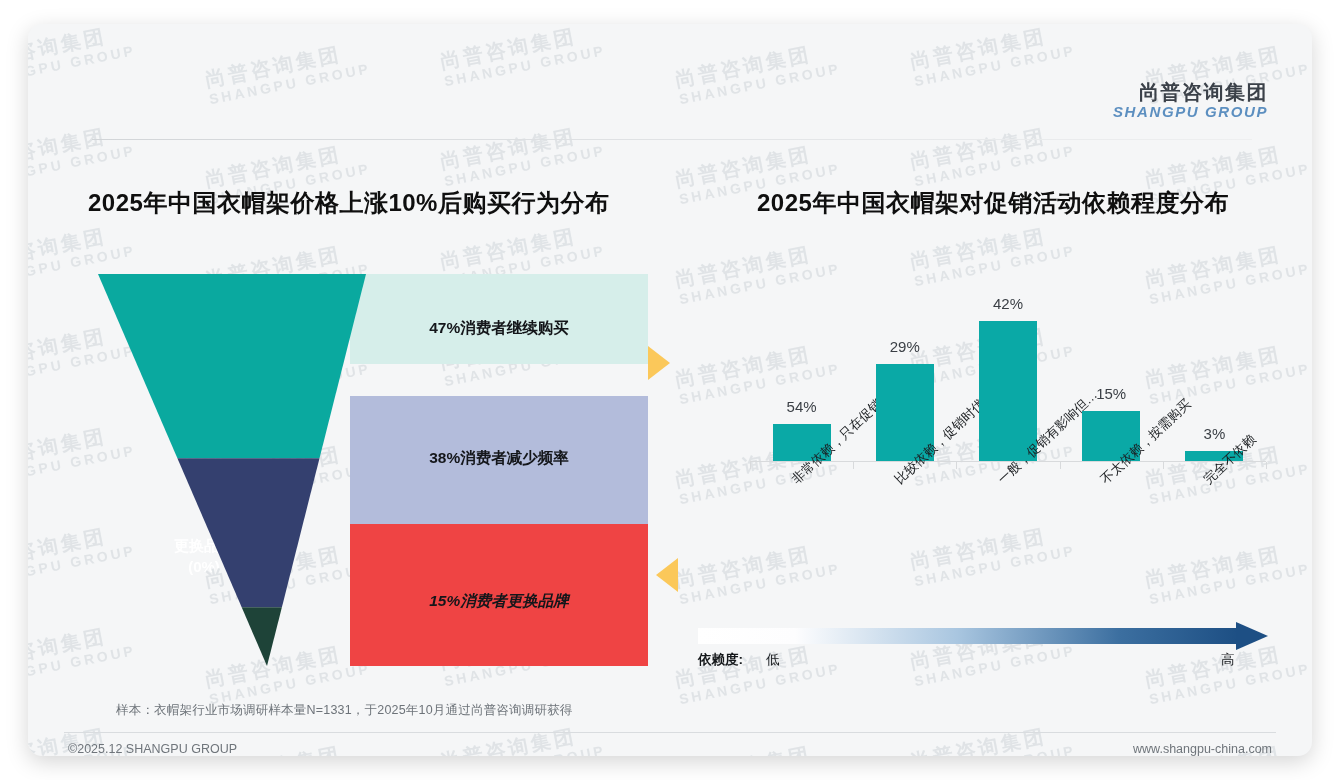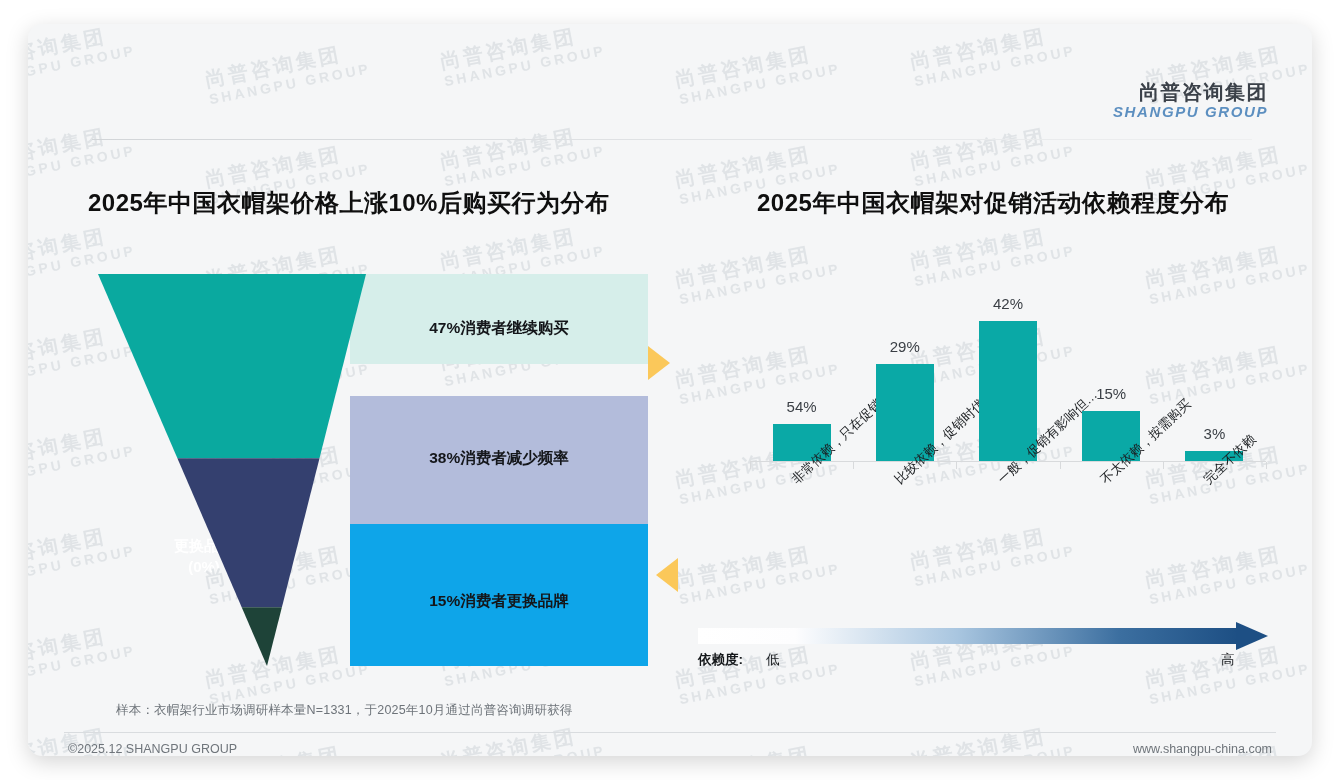--- a/index.html
+++ b/index.html
@@ -329,21 +329,21 @@
   <div class="sec-title" id="sec-left">2025年中国衣帽架价格上涨10%后购买行为分布</div>
   <div class="sec-title" id="sec-right">2025年中国衣帽架对促销活动依赖程度分布</div>
 
   <div id="funnel-panel">
     <div class="band" id="band0" style="background: rgb(214, 238, 234);">
       <div class="band-label">47%消费者继续购买</div>
     </div>
     <div class="band" id="band1" style="background: rgb(179, 188, 219);">
       <div class="band-label">38%消费者减少频率</div>
     </div>
-    <div class="band" id="band2" style="background: #0ea5e9;">
+    <div class="band" id="band2" style="background: #ef4444; font-style: italic;">
       <div class="band-label">15%消费者更换品牌</div>
     </div>
     <svg id="funnel-svg" width="560" height="392">
       <polygon id="fp0" points="10.0,0.0 89.4,184.2 231.5,184.2 278.0,0.0" fill="#0aa99f"></polygon>
       <polygon id="fp1" points="89.4,184.2 153.7,333.2 193.9,333.2 231.5,184.2" fill="#34406f"></polygon>
       <polygon id="fp2" points="153.7,333.2 179.0,392.0 179.0,392.0 193.9,333.2" fill="#1e4338"></polygon>
     </svg>
   </div>
 
   <div class="fun-txt" id="ft0">

